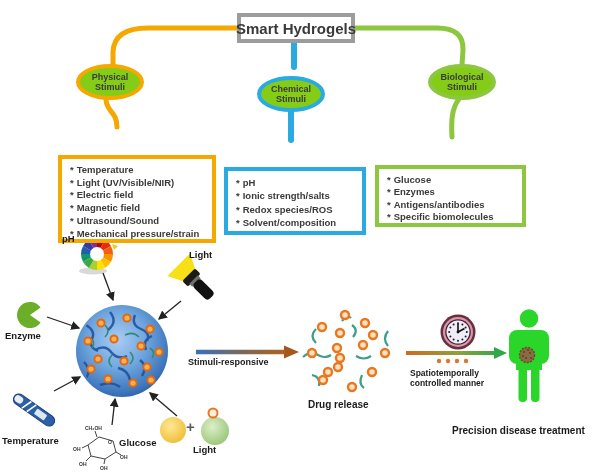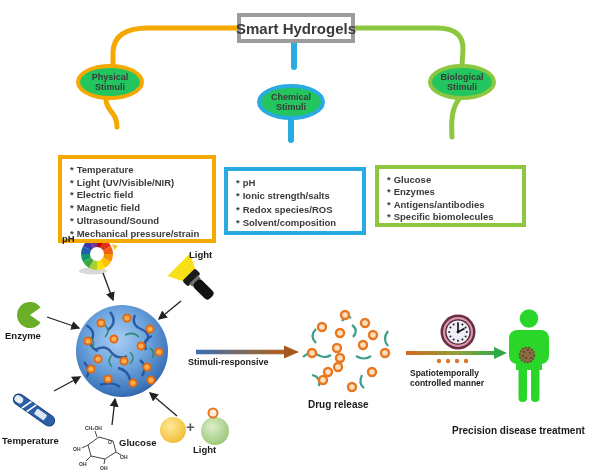--- a/index.html
+++ b/index.html
@@ -4,26 +4,26 @@
 <style>
   * { box-sizing: border-box; }
   body { margin:0; background:#fff; font-family:"Liberation Sans", sans-serif; }
   .stage { position:relative; width:600px; height:472px; background:#fff; overflow:hidden; }
   svg.layer { position:absolute; left:0; top:0; }
 
   .title-box { position:absolute; left:237px; top:13px; width:118px; height:30px;
     border:4px solid #9C9C9C; background:#fff; display:flex; align-items:center; justify-content:center;
     font-size:15px; font-weight:600; color:#3A3A3A; white-space:nowrap; }
 
-  .oval { position:absolute; width:68px; height:36px; border-radius:50%; background:#22c55e;
+  .oval { position:absolute; width:68px; height:36px; border-radius:50%; background:#84cc16;
     display:flex; align-items:center; justify-content:center; text-align:center;
     font-size:9px; font-weight:600; color:#3A3A3A; line-height:1.15; }
   .oval span { width:50px; display:block; }
   .oval.physical   { left:76px;  top:64px; border:4px solid #F5A800; }
-  .oval.chemical   { left:257px; top:84px; border:4px solid #29ABE2; }
+  .oval.chemical   { left:257px; top:76px; border:4px solid #29ABE2; }
   .oval.biological { left:428px; top:64px; border:4px solid #8DC63F; }
 
   .stim-box { position:absolute; background:#fff; padding:5px 8px; color:#3A3A3A;margin-top:29px; }
   .stim-box ul { list-style:none; margin:0; padding:0; font-size:9.5px; font-weight:600; }
   .stim-box li { white-space:nowrap; }
   .b { margin-right:3px; }
   .stim-box.physical   { left:58px;  top:126px; width:158px; height:88px; border:4px solid #F5A800; }
   .stim-box.physical li { line-height:12.7px; }
   .stim-box.chemical   { left:224px; top:138px; width:142px; height:68px; border:4px solid #29ABE2; }
   .stim-box.chemical li { line-height:13.4px; }

